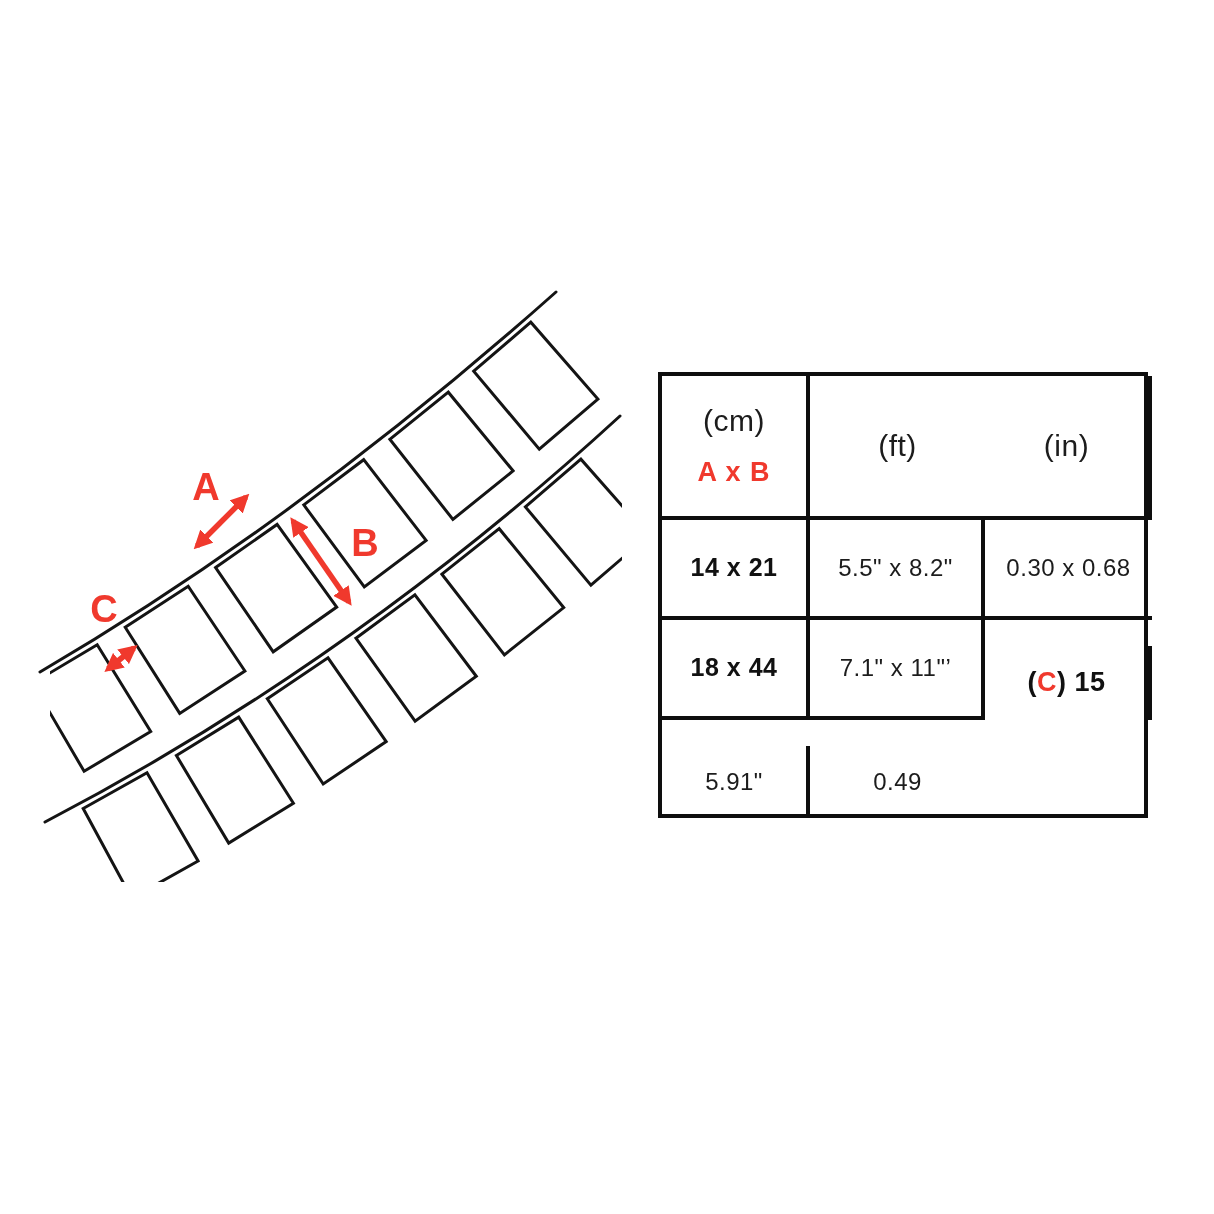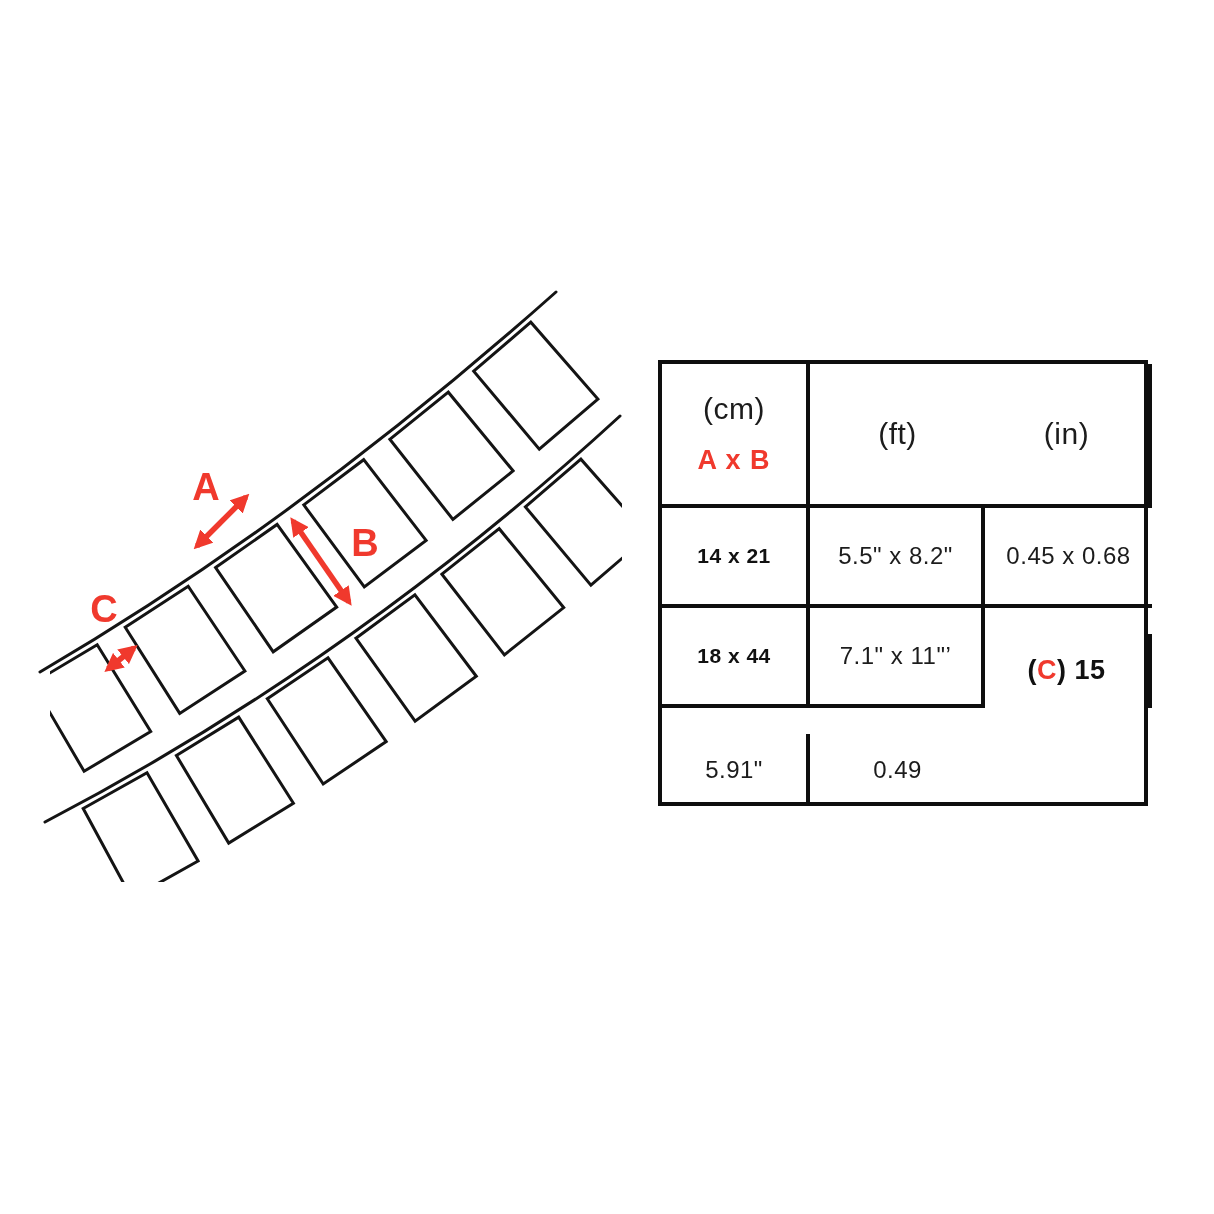--- a/index.html
+++ b/index.html
@@ -21,21 +21,21 @@
   .flag{fill:#ffffff;stroke:var(--line);stroke-width:3;stroke-linejoin:miter;}
   .string{fill:none;stroke:var(--line);stroke-width:3;stroke-linecap:round;}
   .dim-arrow{stroke:var(--accent);stroke-width:5.5;stroke-linecap:butt;}
   .dim-label{
     font-family:"Liberation Sans", sans-serif;
     font-weight:bold;font-size:38px;fill:var(--accent);
     text-anchor:middle;
   }
   
   .size-table{
-    position:absolute;left:658px;top:360px;
+    position:absolute;left:658px;top:372px;
     width:490px;height:446px;
     border:4px solid #0e0e0e;
     box-sizing:border-box;
     display:grid;
     grid-template-columns:148px 175px 167px;
     grid-template-rows:144px 100px 100px 98px;
     background:#fff;
   }
   .cell{
     border-right:4px solid #0e0e0e;
@@ -43,21 +43,21 @@
     display:flex;flex-direction:column;
     align-items:center;justify-content:center;
     text-align:center;
     box-sizing:border-box;
     line-height:1.25;
   }
   .cell.last-col{border-right:none;}
   .cell.last-row{border-bottom:none;margin-top:26px;}
   .unit{font-size:30px;font-weight:400;color:#1c1c1c;letter-spacing:0.5px;}
   .axb{font-size:27px;font-weight:bold;color:var(--accent);margin-top:16px;letter-spacing:1px;}
-  .cm-val{font-size:21px;font-weight:bold;color:#111;letter-spacing:0.5px;}
+  .cm-val{font-size:25px;font-weight:bold;color:#111;letter-spacing:0.5px;}
   .conv-val{font-size:24px;font-weight:400;color:#1c1c1c;letter-spacing:0.5px;}
   .c-red{color:var(--accent);}
 </style>
 </head>
 <body>
 
 <svg id="diagram" viewBox="0 0 1214 1214" aria-hidden="true">
   <defs>
     <marker id="ah" viewBox="0 0 10 10" refX="7.5" refY="5" markerWidth="3.4" markerHeight="3.4" orient="auto-start-reverse">
       <path d="M0,0 L10,5 L0,10 z" fill="#f0392d"></path>
@@ -111,21 +111,21 @@
     <div class="unit">(in)</div>
   </div>
 
   <div class="cell">
     <div class="cm-val">14 x 21</div>
   </div>
   <div class="cell">
     <div class="conv-val">5.5" x 8.2"</div>
   </div>
   <div class="cell last-col">
-    <div class="conv-val">0.45 x 0.68</div>
+    <div class="conv-val">0.30 x 0.68</div>
   </div>
 
   <div class="cell">
     <div class="cm-val">18 x 44</div>
   </div>
   <div class="cell">
     <div class="conv-val">7.1" x 11"’</div>
   </div>
 
   <div class="cell last-row">

